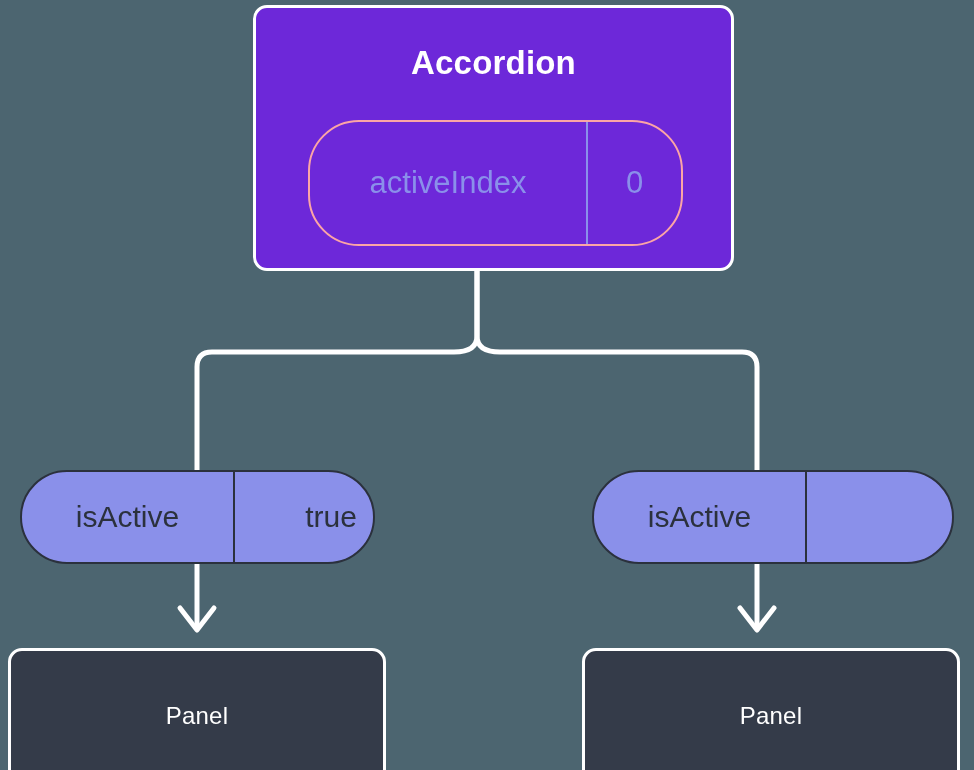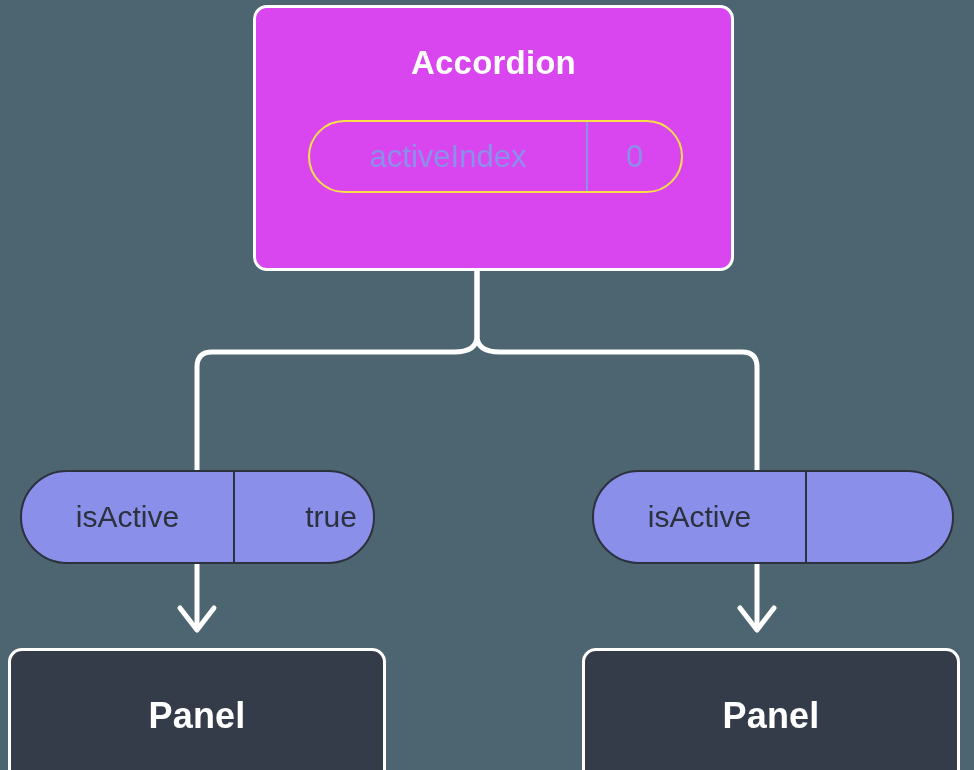--- a/index.html
+++ b/index.html
@@ -26,21 +26,21 @@
     top: 0;
     width: 974px;
     height: 770px;
     pointer-events: none;
   }
 
   
   .node-box {
     position: absolute;
     box-sizing: border-box;
-    background: #d946ef;
+    background: #6d28d9;
     border: 3px solid #ffffff;
     border-radius: 14px;
     display: flex;
     flex-direction: column;
     align-items: center;
   }
   #accordion-node {
     left: 253px;
     top: 5px;
     width: 481px;
@@ -56,23 +56,23 @@
     line-height: 1;
     white-space: nowrap;
   }
 
   
   .pill-outline {
     position: absolute;
     left: 308px;
     top: 120px;
     width: 375px;
-    height: 73px;
-    box-sizing: border-box;
-    border: 2px solid #fde047;
+    height: 126px;
+    box-sizing: border-box;
+    border: 2px solid #fca5a5;
     border-radius: 51px;
     display: flex;
     align-items: stretch;
     overflow: hidden;
   }
   .pill-outline .pill-key {
     flex: 0 0 278px;
     display: flex;
     align-items: center;
     justify-content: center;
@@ -149,22 +149,22 @@
     align-items: center;
     justify-content: center;
     width: 378px;
     height: 135px;
     top: 648px;
   }
   #panel-left  { left: 8px; }
   #panel-right { left: 582px; }
   .panel-label {
     color: #ffffff;
-    font-size: 36px;
-    font-weight: 700;
+    font-size: 24px;
+    font-weight: 400;
     white-space: nowrap;
     letter-spacing: 0.2px;
   }
 </style>
 </head>
 <body>
 
 <div id="diagram">
 
   <svg class="connectors" viewBox="0 0 974 770" width="974" height="770" aria-hidden="true">

